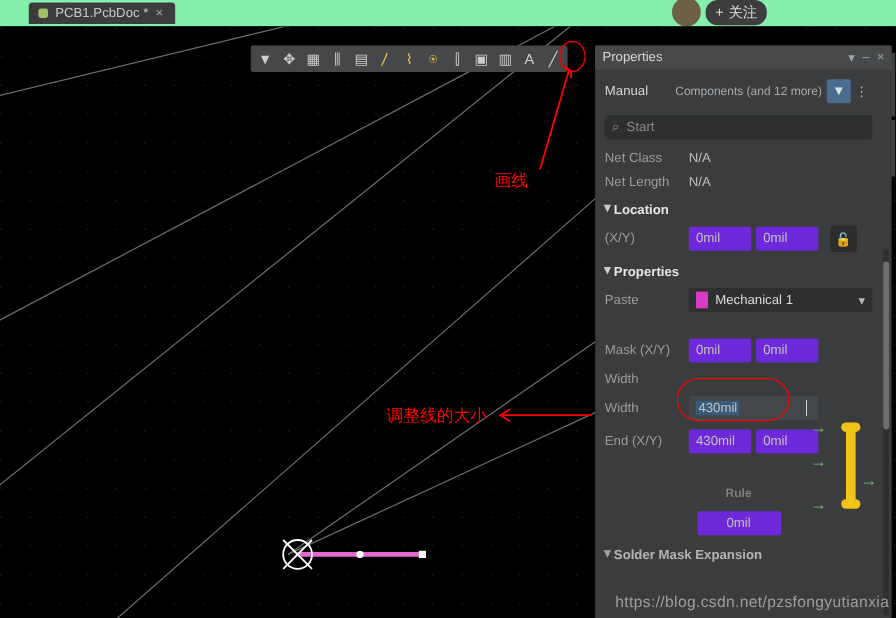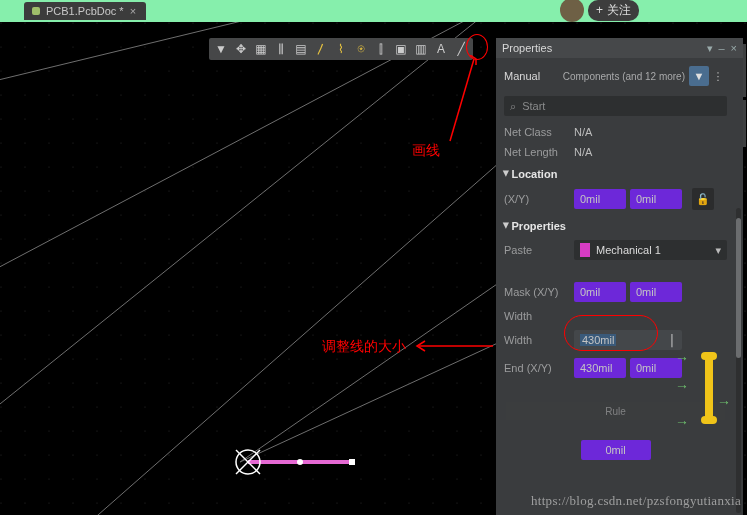--- a/index.html
+++ b/index.html
@@ -34,28 +34,28 @@
   .twin { display:flex; gap:4px; }
   .twin .box { width:52px; }
   .lockbtn { width:22px;height:22px;background:#2b2c2d;border-radius:2px;display:flex;align-items:center;justify-content:center;color:#dcdcdc;margin-left:4px;}
   .swatch { width:10px;height:14px;background:#d63cc4;}
   .layerbox { flex:1; height:20px; background:#2d2f30; display:flex; align-items:center; gap:6px; padding:0 6px; color:#dcdcdc; border-radius:2px; position:relative;}
   .layerbox .dd { position:absolute; right:6px; color:#bbb;}
   .diagram { position:absolute; right:20px; top:294px; width:28px; height:72px; }
   .diagram .bar { position:absolute; left:10px; top:4px; width:8px; height:64px; background:#f0c419; border-radius:4px;}
   .diagram .cap { position:absolute; left:6px; width:16px; height:8px; background:#f0c419; border-radius:4px;}
   .diagram .arrow { position:absolute; color:#6dc06d; font-size:14px; left:-20px;}
-  .segbtns { display:flex; margin:4px 10px 14px; height:18px;}
+  .segbtns { display:flex; margin:4px 10px 0; height:18px;font-weight:bold;}
   .seg { flex:1; display:flex;align-items:center;justify-content:center;font-size:10px;background:#3b3d3e;color:#808182;}
   .seg.active{ background:#4a6d8f; color:#eaeaea;}
   
   .ann-red { position:absolute; color:#f00; font-size:14px; pointer-events:none;}
   .ann-ellipse { position:absolute; border:1px solid #f00; border-radius:50%; pointer-events:none;}
   .ann-arrow { position:absolute; pointer-events:none; }
-  .watermark { position:absolute; right:6px; bottom:6px; font-size:13px; color:#b7b7b7cc; font-family: Liberation Serif, serif; letter-spacing:0.3px;}
+  .watermark { position:absolute; right:6px; bottom:6px; font-size:13px; color:#b7b7b7cc; font-family: Liberation Sans, sans-serif; letter-spacing:0.3px;}
   .sidebar-tabs { position:absolute; right:-1px; top:44px; width:16px; }
   .sidetab { writing-mode:vertical-rl; font-size:9px; color:#a9abac; background:#3e4041; padding:6px 2px; margin-bottom:3px; border-top-left-radius:3px; border-bottom-left-radius:3px;}
   .user-chip { position:absolute; top:-2px; left:560px; display:flex; align-items:center; gap:4px; }
   .avatar { width:24px;height:24px;border-radius:50%;background:#6e6045;}
   .badge { background:#3d3d3d; color:#dcdcdc; padding:2px 8px; font-size:12px; border-radius:10px; display:flex; align-items:center; gap:4px;}
 </style>
 </head>
 <body>
 <div class="root">
 
@@ -208,20 +208,21 @@
         </div>
       </div>
 
       <div style="height:16px;"></div>
       <div class="segbtns">
         <div class="seg">Rule</div>
       </div>
       <div class="row" style="justify-content:center;padding-top:6px;">
         <div class="box" style="width:70px;text-align:center;justify-content:center;">0mil</div>
       </div>
+      <div class="section caret" style="opacity:.7">Solder Mask Expansion</div>
     </div>
 
     <div class="diagram">
       <div class="cap" style="top:0;"></div>
       <div class="bar"></div>
       <div class="cap" style="bottom:0;"></div>
       <div class="arrow" style="top:-4px;">→</div>
       <div class="arrow" style="top:24px;">→</div>
       <div class="arrow" style="top:40px;left:22px;color:#6dc06d;">→</div>
       <div class="arrow" style="bottom:-4px;">→</div>

